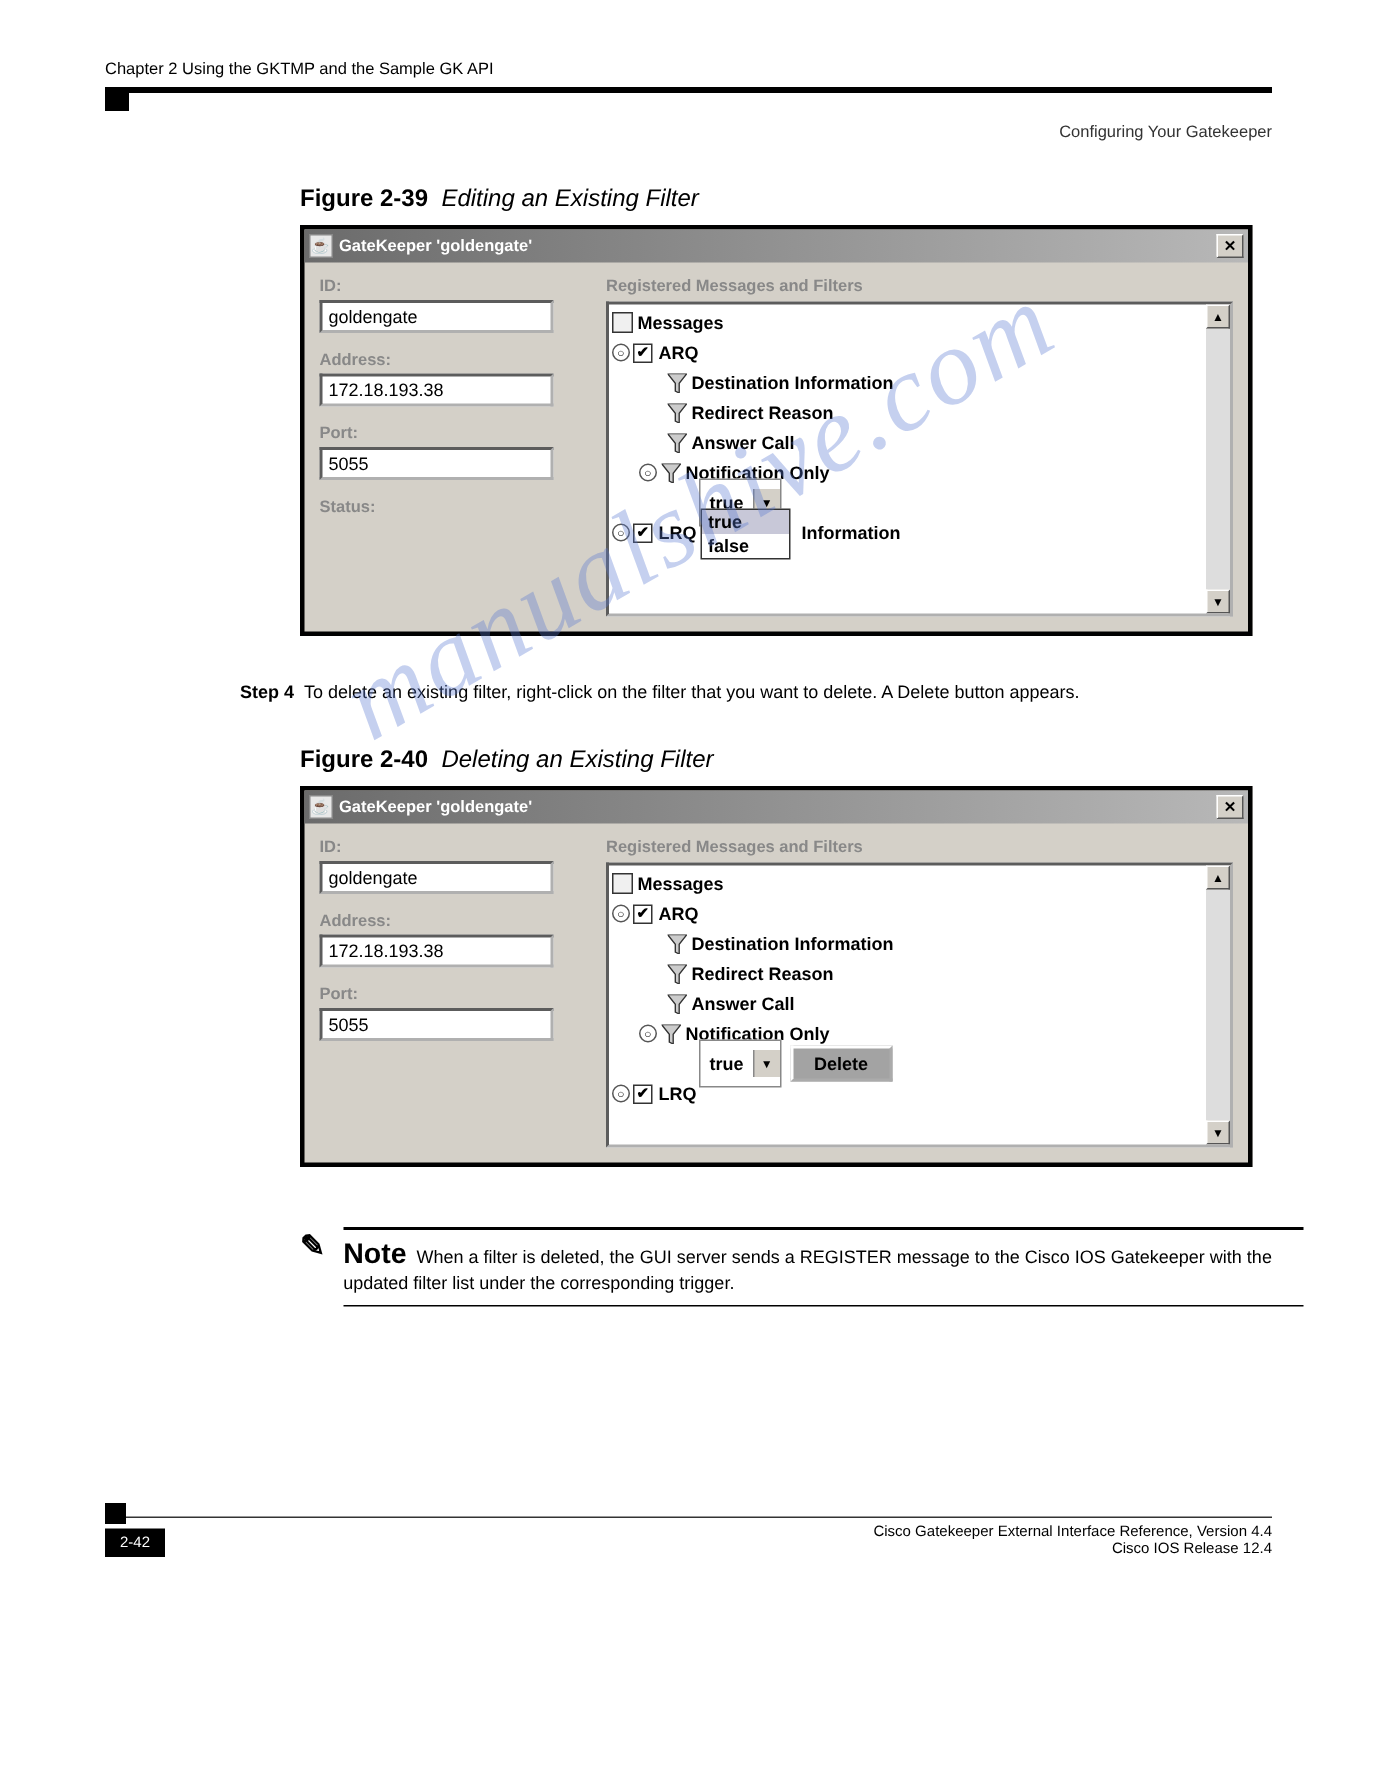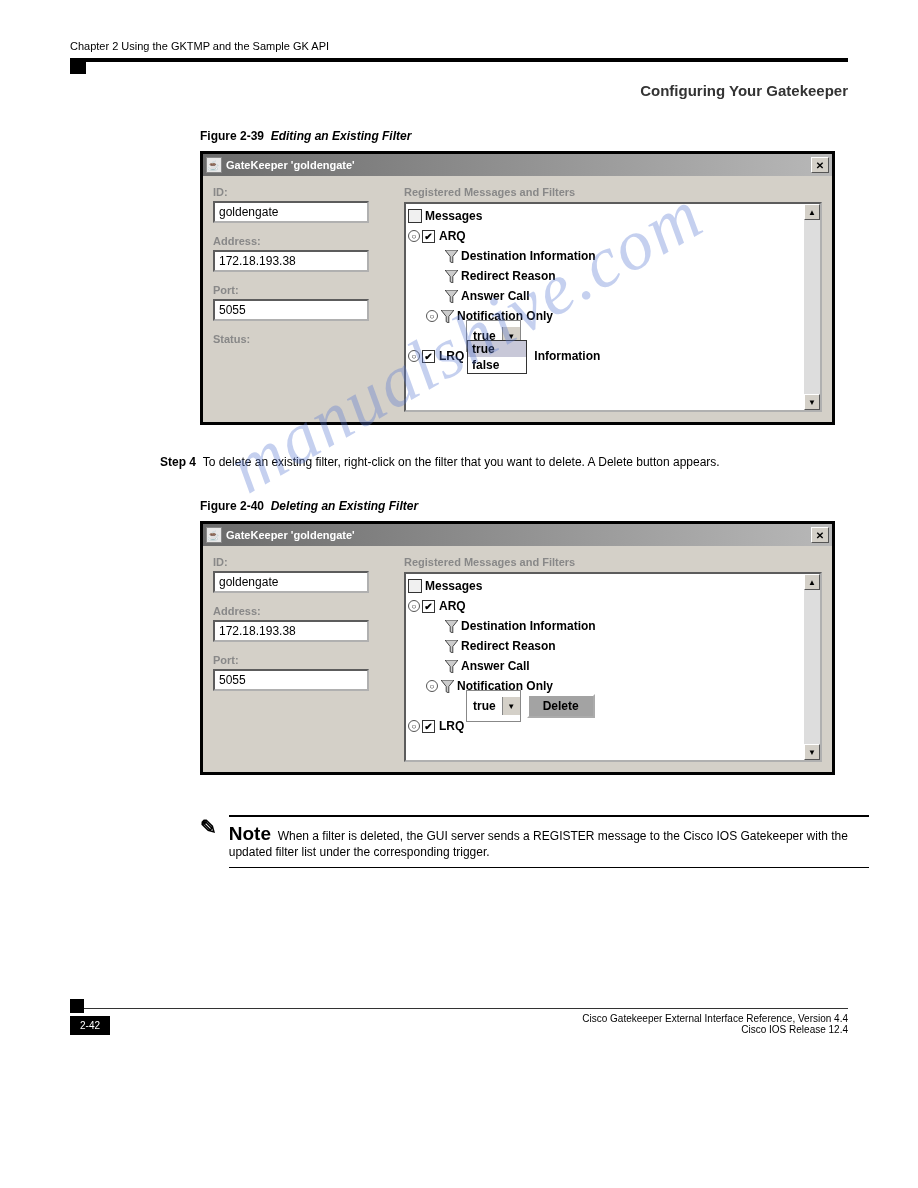--- a/index.html
+++ b/index.html
@@ -1,22 +1,22 @@
 <!DOCTYPE html>
 <html><head>
 <meta charset="utf-8">
 <style>
 * { box-sizing: border-box; margin: 0; padding: 0; }
 body { font-family: Arial, sans-serif; background: #fff; width: 918px; position: relative; }
 .page { padding: 40px 70px 40px 70px; position: relative; }
 .topbar { border-top: 4px solid #000; margin-bottom: 20px; position: relative; }
 .topbar::before { content: ''; position: absolute; left: 0; top: -4px; width: 16px; height: 16px; background: #000; }
 .header { display: flex; justify-content: space-between; font-size: 11px; margin-bottom: 6px; }
-.subheader { text-align: right; font-size: 15px; font-weight: bold; color: #333; }
-.figure-label { font-style: italic; font-size: 12px; margin: 30px 0 8px 130px; font-weight: bold; }
+.subheader { text-align: right; font-size: 11px; font-weight: normal; color: #333; }
+.figure-label { font-style: italic; font-size: 16px; margin: 30px 0 8px 130px; }
 .figure-label b { font-style: normal; }
 .step { font-size: 12px; margin: 30px 0 8px 90px; }
 .step-bold { font-weight: bold; }
 .window { width: 635px; margin-left: 130px; border: 3px solid #000; background: #d4d0c8; font-family: Tahoma, sans-serif; }
 .titlebar { background: linear-gradient(to right, #6b6b6b, #b8b8b8); height: 22px; display: flex; align-items: center; padding: 0 3px; }
 .java-icon { width: 16px; height: 16px; background: #e8e8e8; border: 1px solid #888; margin-right: 4px; display: flex; align-items: center; justify-content: center; font-size: 10px; }
 .title-text { color: #fff; font-size: 11px; font-weight: bold; flex: 1; }
 .close-btn { width: 18px; height: 16px; background: #d4d0c8; border: 1px solid #fff; border-right-color: #555; border-bottom-color: #555; display: flex; align-items: center; justify-content: center; font-size: 10px; font-weight: bold; cursor: pointer; }
 .window-body { display: flex; padding: 10px; gap: 36px; position: relative; }
 .left-panel { width: 155px; }

